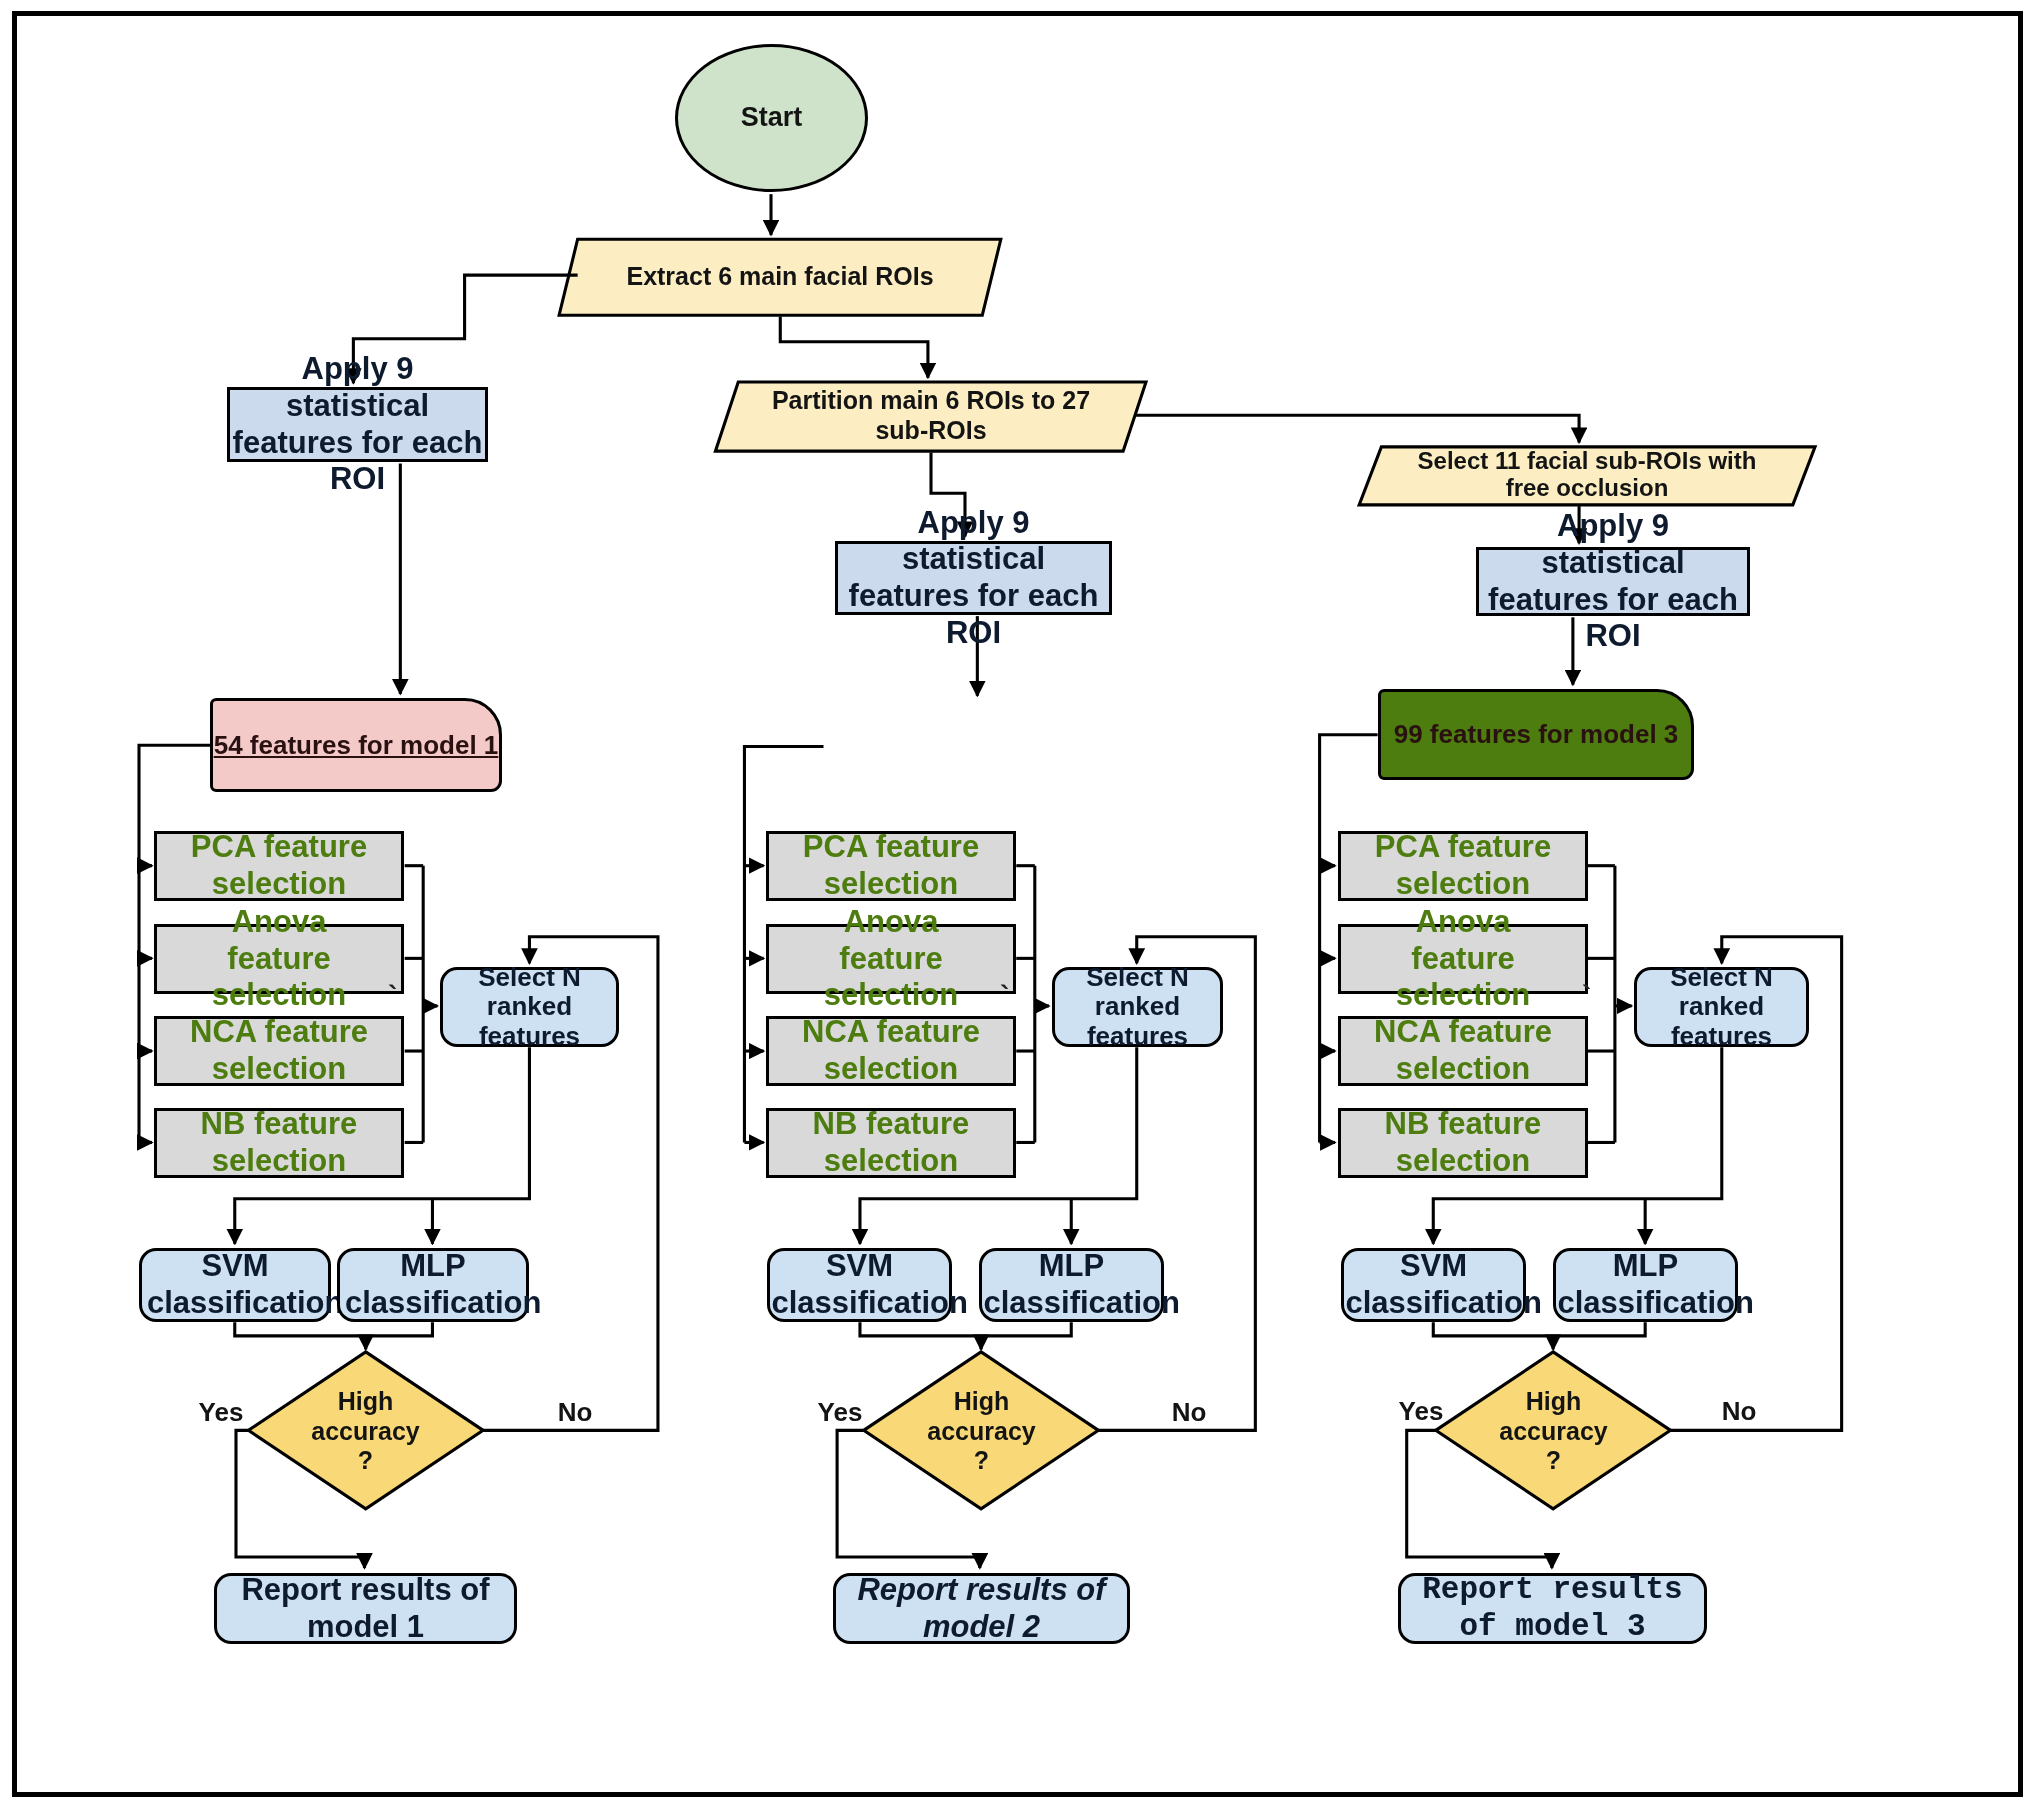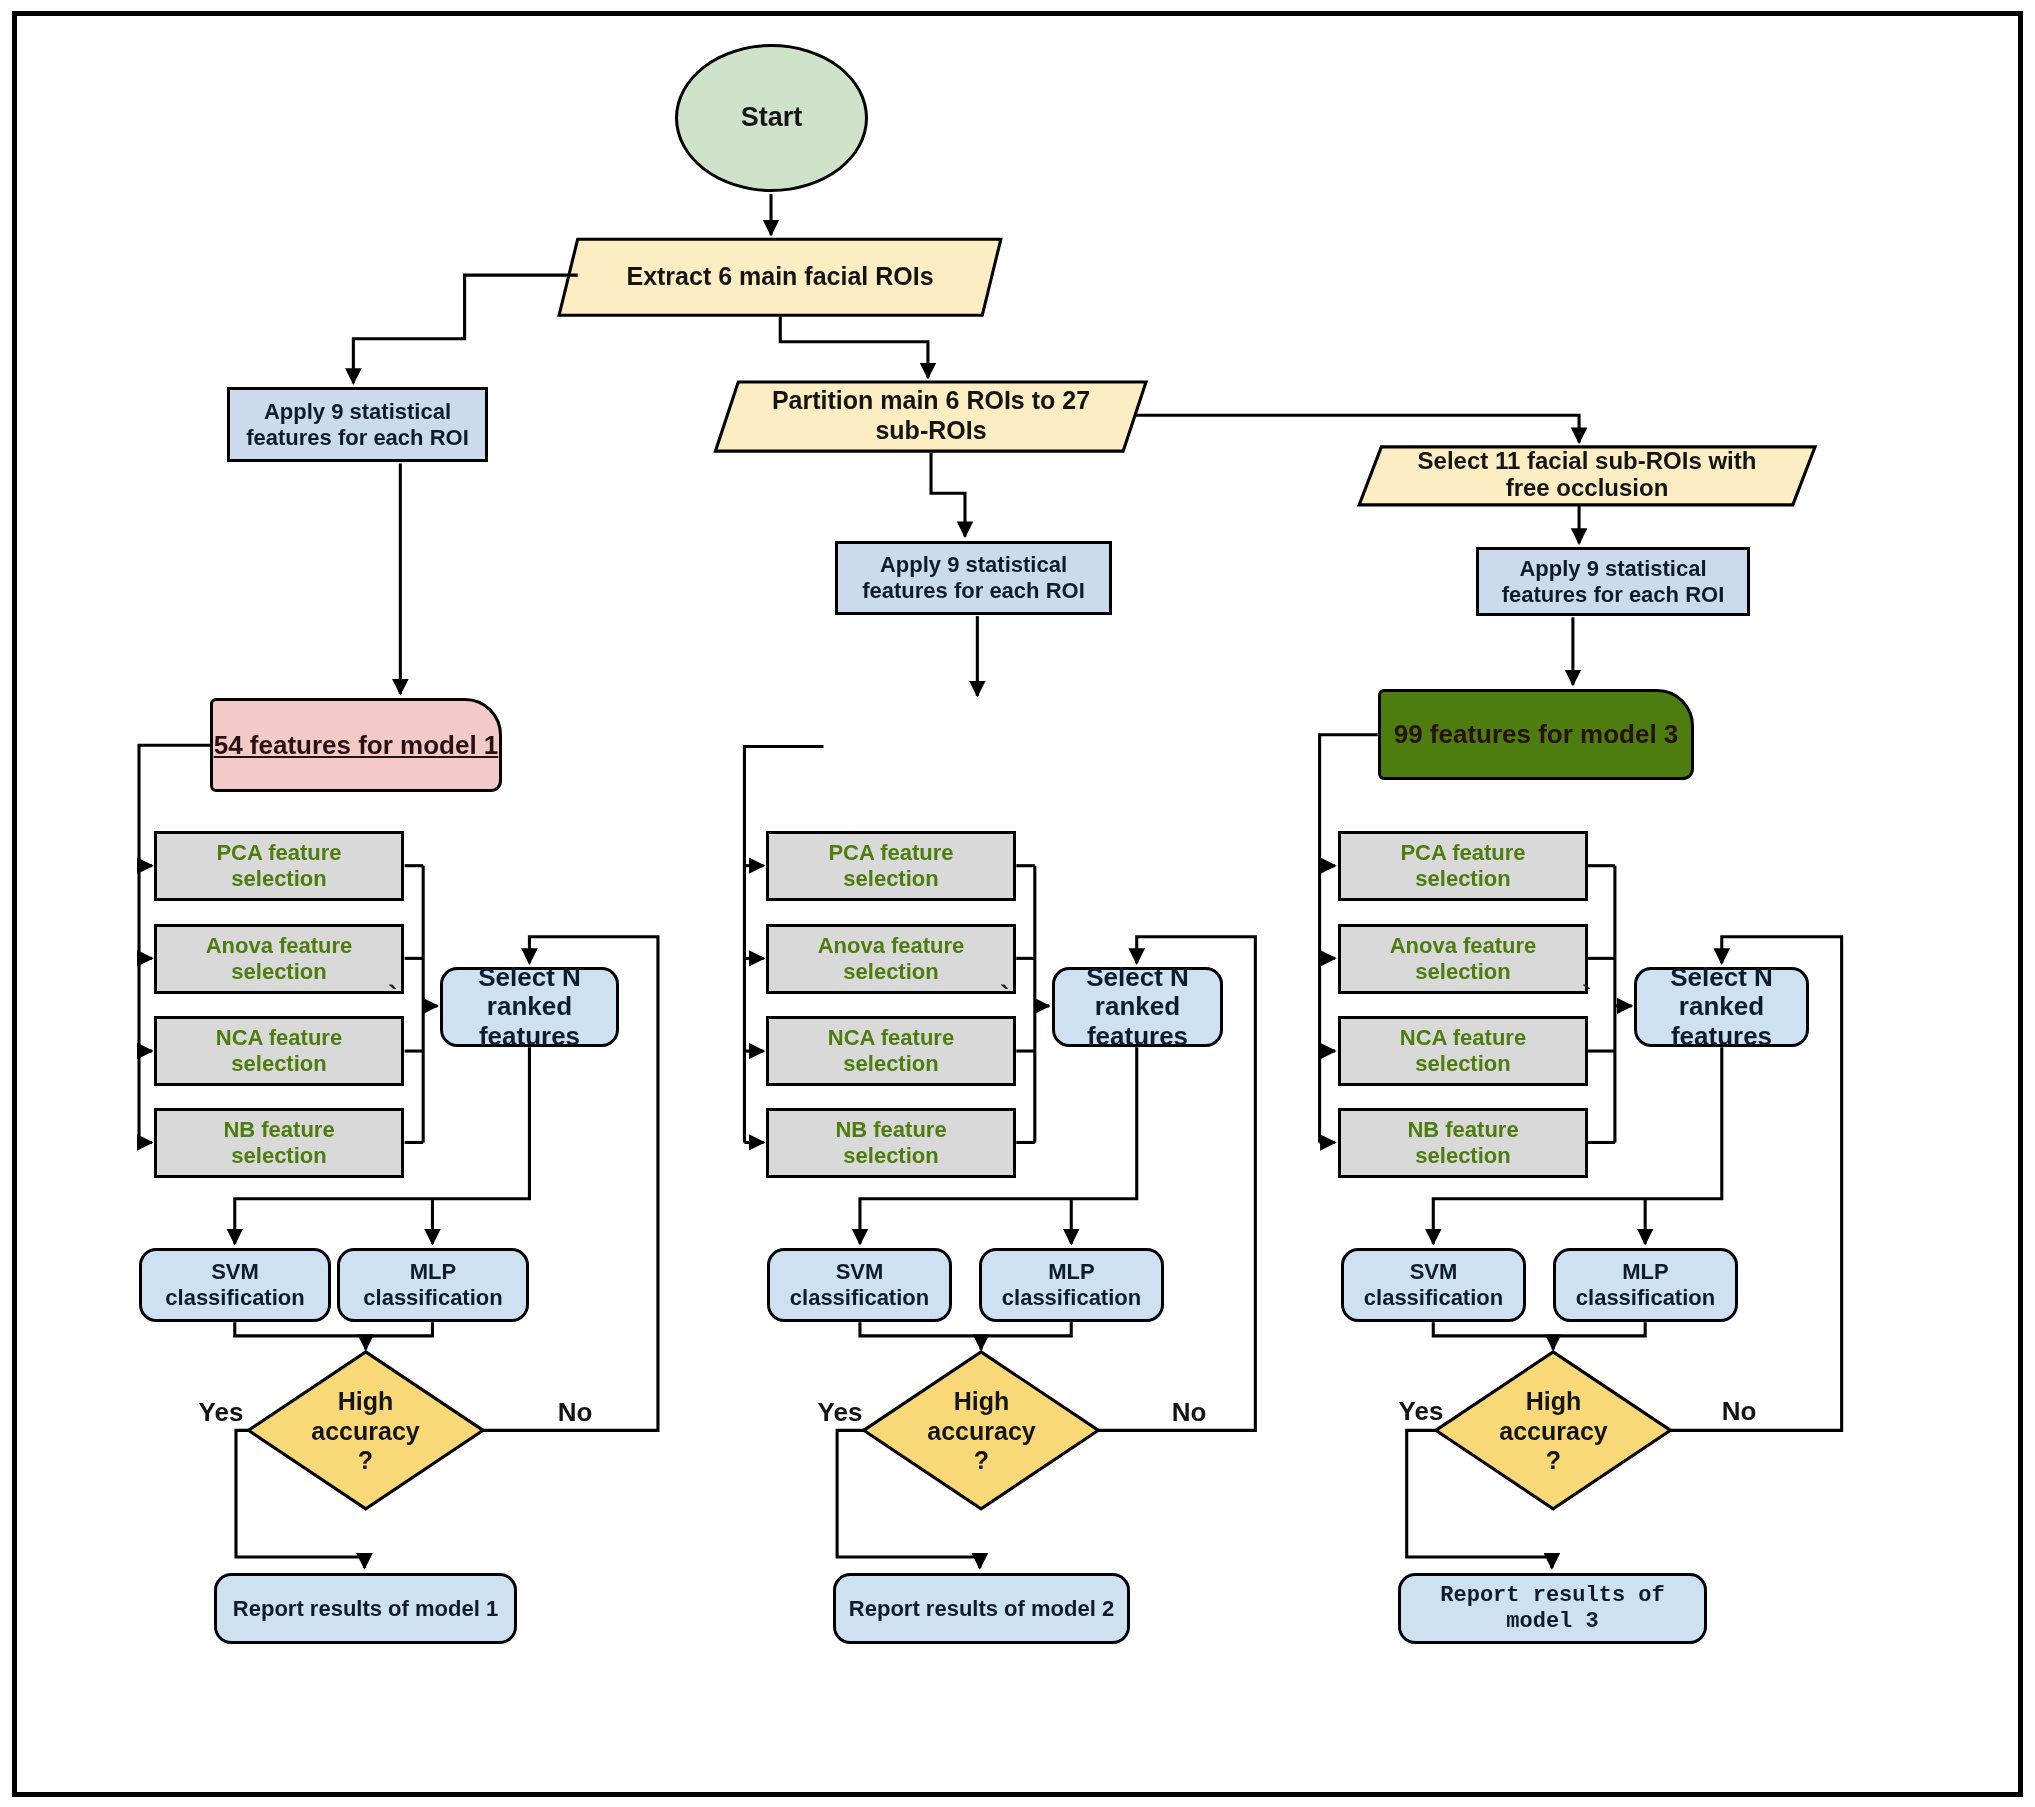--- a/index.html
+++ b/index.html
@@ -6,21 +6,21 @@
   .canvas{position:relative;width:2035px;height:1808px;background:#ffffff;
           font-family:"Liberation Sans",sans-serif;overflow:hidden;}
   .frame{position:absolute;left:12.4px;top:11px;right:12.4px;bottom:11px;
          border:5.6px solid #000;background:transparent;}
   svg.wires{position:absolute;left:0;top:0;width:2035px;height:1808px;}
   svg.wires polyline, svg.wires polygon{stroke:#000;stroke-width:5;fill:none;stroke-linejoin:miter;}
   svg.wires polygon{stroke-width:5;}
   .ah{fill:#000;stroke:none;}
   .node{position:absolute;box-sizing:border-box;border:3.1px solid #000;
         display:flex;align-items:center;justify-content:center;text-align:center;
-        font-weight:bold;font-size:22px;line-height:1.18;color:#141414;}
+        font-weight:bold;font-size:31px;line-height:1.18;color:#141414;}
   .txt{position:absolute;display:flex;align-items:center;justify-content:center;
        text-align:center;font-weight:bold;font-size:25px;line-height:1.18;color:#141414;}
   .start{border-radius:50%;font-size:27px;}
   .process{color:#0e1a2e;}
   .features{border-radius:6.2px 37px 11px 6.2px;font-size:26px;color:#2a1111;}
   .selector{color:#4d7c0f;}
   .round{border-radius:17.3px;color:#0e1a2e;}
   .selectn{font-size:26px;line-height:1.14;}
   .lbl-inner{display:inline-block;}
   .edge-label{font-size:26px;}
@@ -194,21 +194,21 @@
   </div>
   <div class="txt" style="left:923px;top:1380px;width:117px;height:103px;">
     <span class="lbl-inner">High accuracy ?</span>
   </div>
   <div class="txt edge-label" style="left:803px;top:1395px;width:74px;height:34px;">
     <span class="lbl-inner">Yes</span>
   </div>
   <div class="txt edge-label" style="left:1152px;top:1395px;width:74px;height:34px;">
     <span class="lbl-inner">No</span>
   </div>
-  <div class="node round" style="left:833px;top:1573px;width:297px;height:71px;background:#cde1f3;">
+  <div class="node round" style="left:833px;top:1573px;width:297px;height:71px;background:#cde1f3;font-style:italic;">
     <span class="lbl-inner">Report results of model 2</span>
   </div>
 
   <div class="node process" style="left:1476px;top:547px;width:274px;height:69px;background:#ccdaee;">
     <span class="lbl-inner" style="width:260px;">Apply 9 statistical features for each ROI</span>
   </div>
   <div class="node features" style="left:1378px;top:689px;width:316px;height:91px;background:#4d7c0f;">
     <span class="lbl-inner">99 features for model 3</span>
   </div>
   <div class="node selector" style="left:1338px;top:831px;width:250px;height:70px;background:#d9d9d9;">

